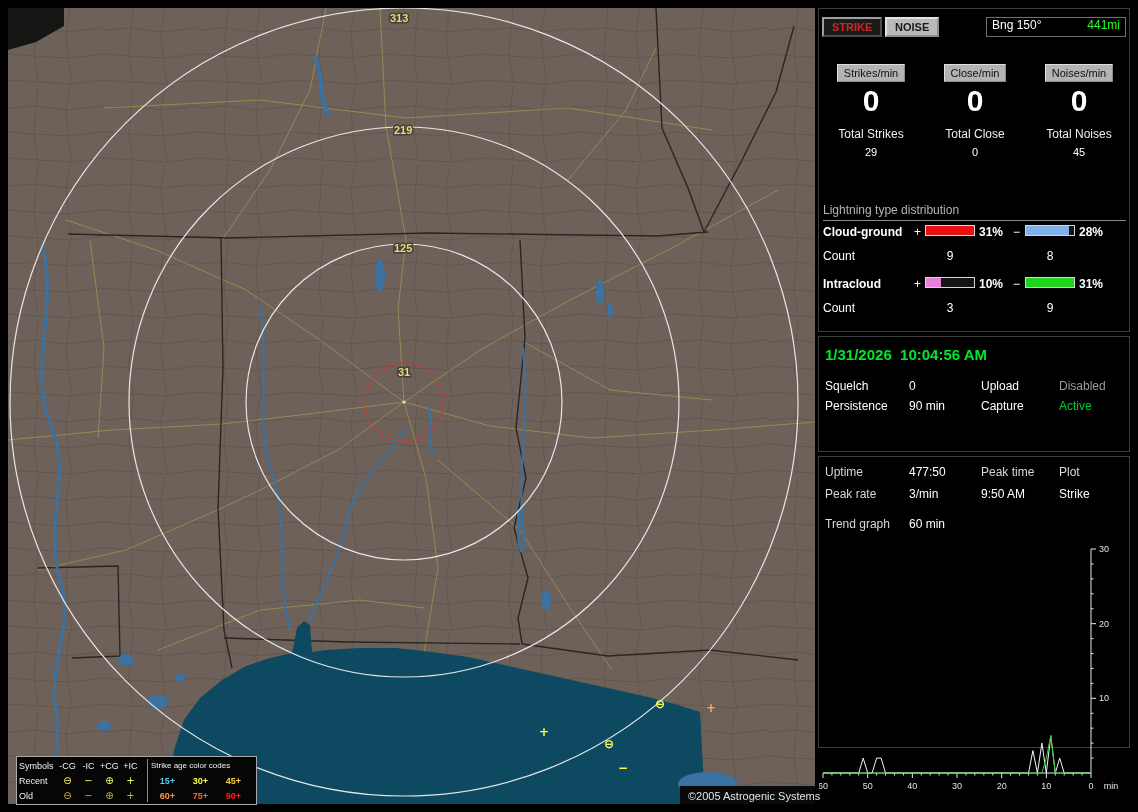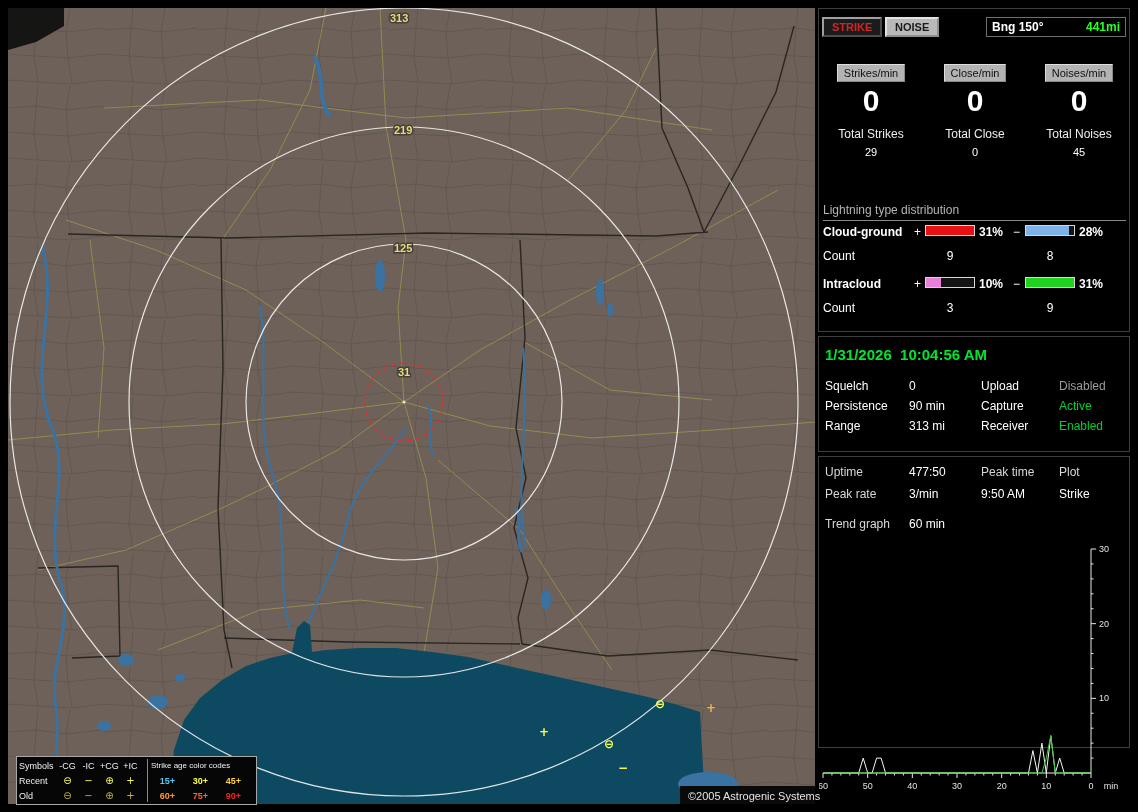--- a/index.html
+++ b/index.html
@@ -26,21 +26,21 @@
   
   #panel{position:absolute;left:818px;top:8px;width:312px;height:796px}
   .sec{position:absolute;left:0;width:312px;background:#000;border:1px solid #3e3e3e}
   .sec1{top:0;height:324px}
   .sec2{top:328px;height:116px}
   .sec3{top:448px;height:292px}
   .btn{position:absolute;top:8px;height:20px;font:bold 11px "Liberation Sans",sans-serif;padding:0 8px;cursor:pointer}
   .btn.strike{left:3px;background:#1b1b1b;color:#d42525;border:2px outset #9f9f9f}
   .btn.noise{left:66px;background:#b9b9b9;color:#1a1a1a;border:2px outset #e3e3e3}
   .bng{position:absolute;right:3px;top:8px;width:140px;height:20px;border:1px solid #6f6f6f;background:#000;
-    display:flex;justify-content:space-between;align-items:center;padding:0 5px;font-weight:bold;font-size:12px}
+    display:flex;justify-content:space-between;padding:0 5px;font-weight:normal;font-size:12px}
   .bng .grn{color:#2aff2a}
   .rcol{position:absolute;top:54px;width:104px;text-align:center}
   .rate-btn{display:inline-block;background:#b3b3b3;color:#111;border:1px outset #dedede;font-size:11px;padding:2px 6px;cursor:pointer}
   .bigval{font-size:30px;font-weight:bold;margin-top:2px}
   .tlabel{font-size:12px;color:#efefef;margin-top:9px}
   .tval{font-size:11px;margin-top:5px}
   .dist-title{position:absolute;top:194px;left:4px;width:303px;color:#b4b4b4;font-size:12px;
     border-bottom:1px solid #8a8a8a;padding-bottom:3px}
   .drow{position:absolute;left:0;width:312px;height:16px;font-size:12px}
   .drow>span{position:absolute;top:0}
@@ -269,26 +269,20 @@
         <span class="c-a">Squelch</span>
         <span class="c-b">0</span>
         <span class="c-c">Upload</span>
         <span class="c-d" data-state="disabled">Disabled</span>
       </div>
       <div class="srow" style="top:62px">
         <span class="c-a">Persistence</span>
         <span class="c-b">90 min</span>
         <span class="c-c">Capture</span>
         <span class="c-d" data-state="active">Active</span>
-      </div>
-      <div class="srow" style="top:82px">
-        <span class="c-a">Range</span>
-        <span class="c-b">313 mi</span>
-        <span class="c-c">Receiver</span>
-        <span class="c-d" data-state="enabled">Enabled</span>
       </div>
     </div>
 
     <div class="sec sec3">
       <div class="srow" style="top:8px">
         <span class="c-a lab">Uptime</span>
         <span class="c-b">477:50</span>
         <span class="c-c lab">Peak time</span>
         <span class="c-d lab">Plot</span>
       </div>

